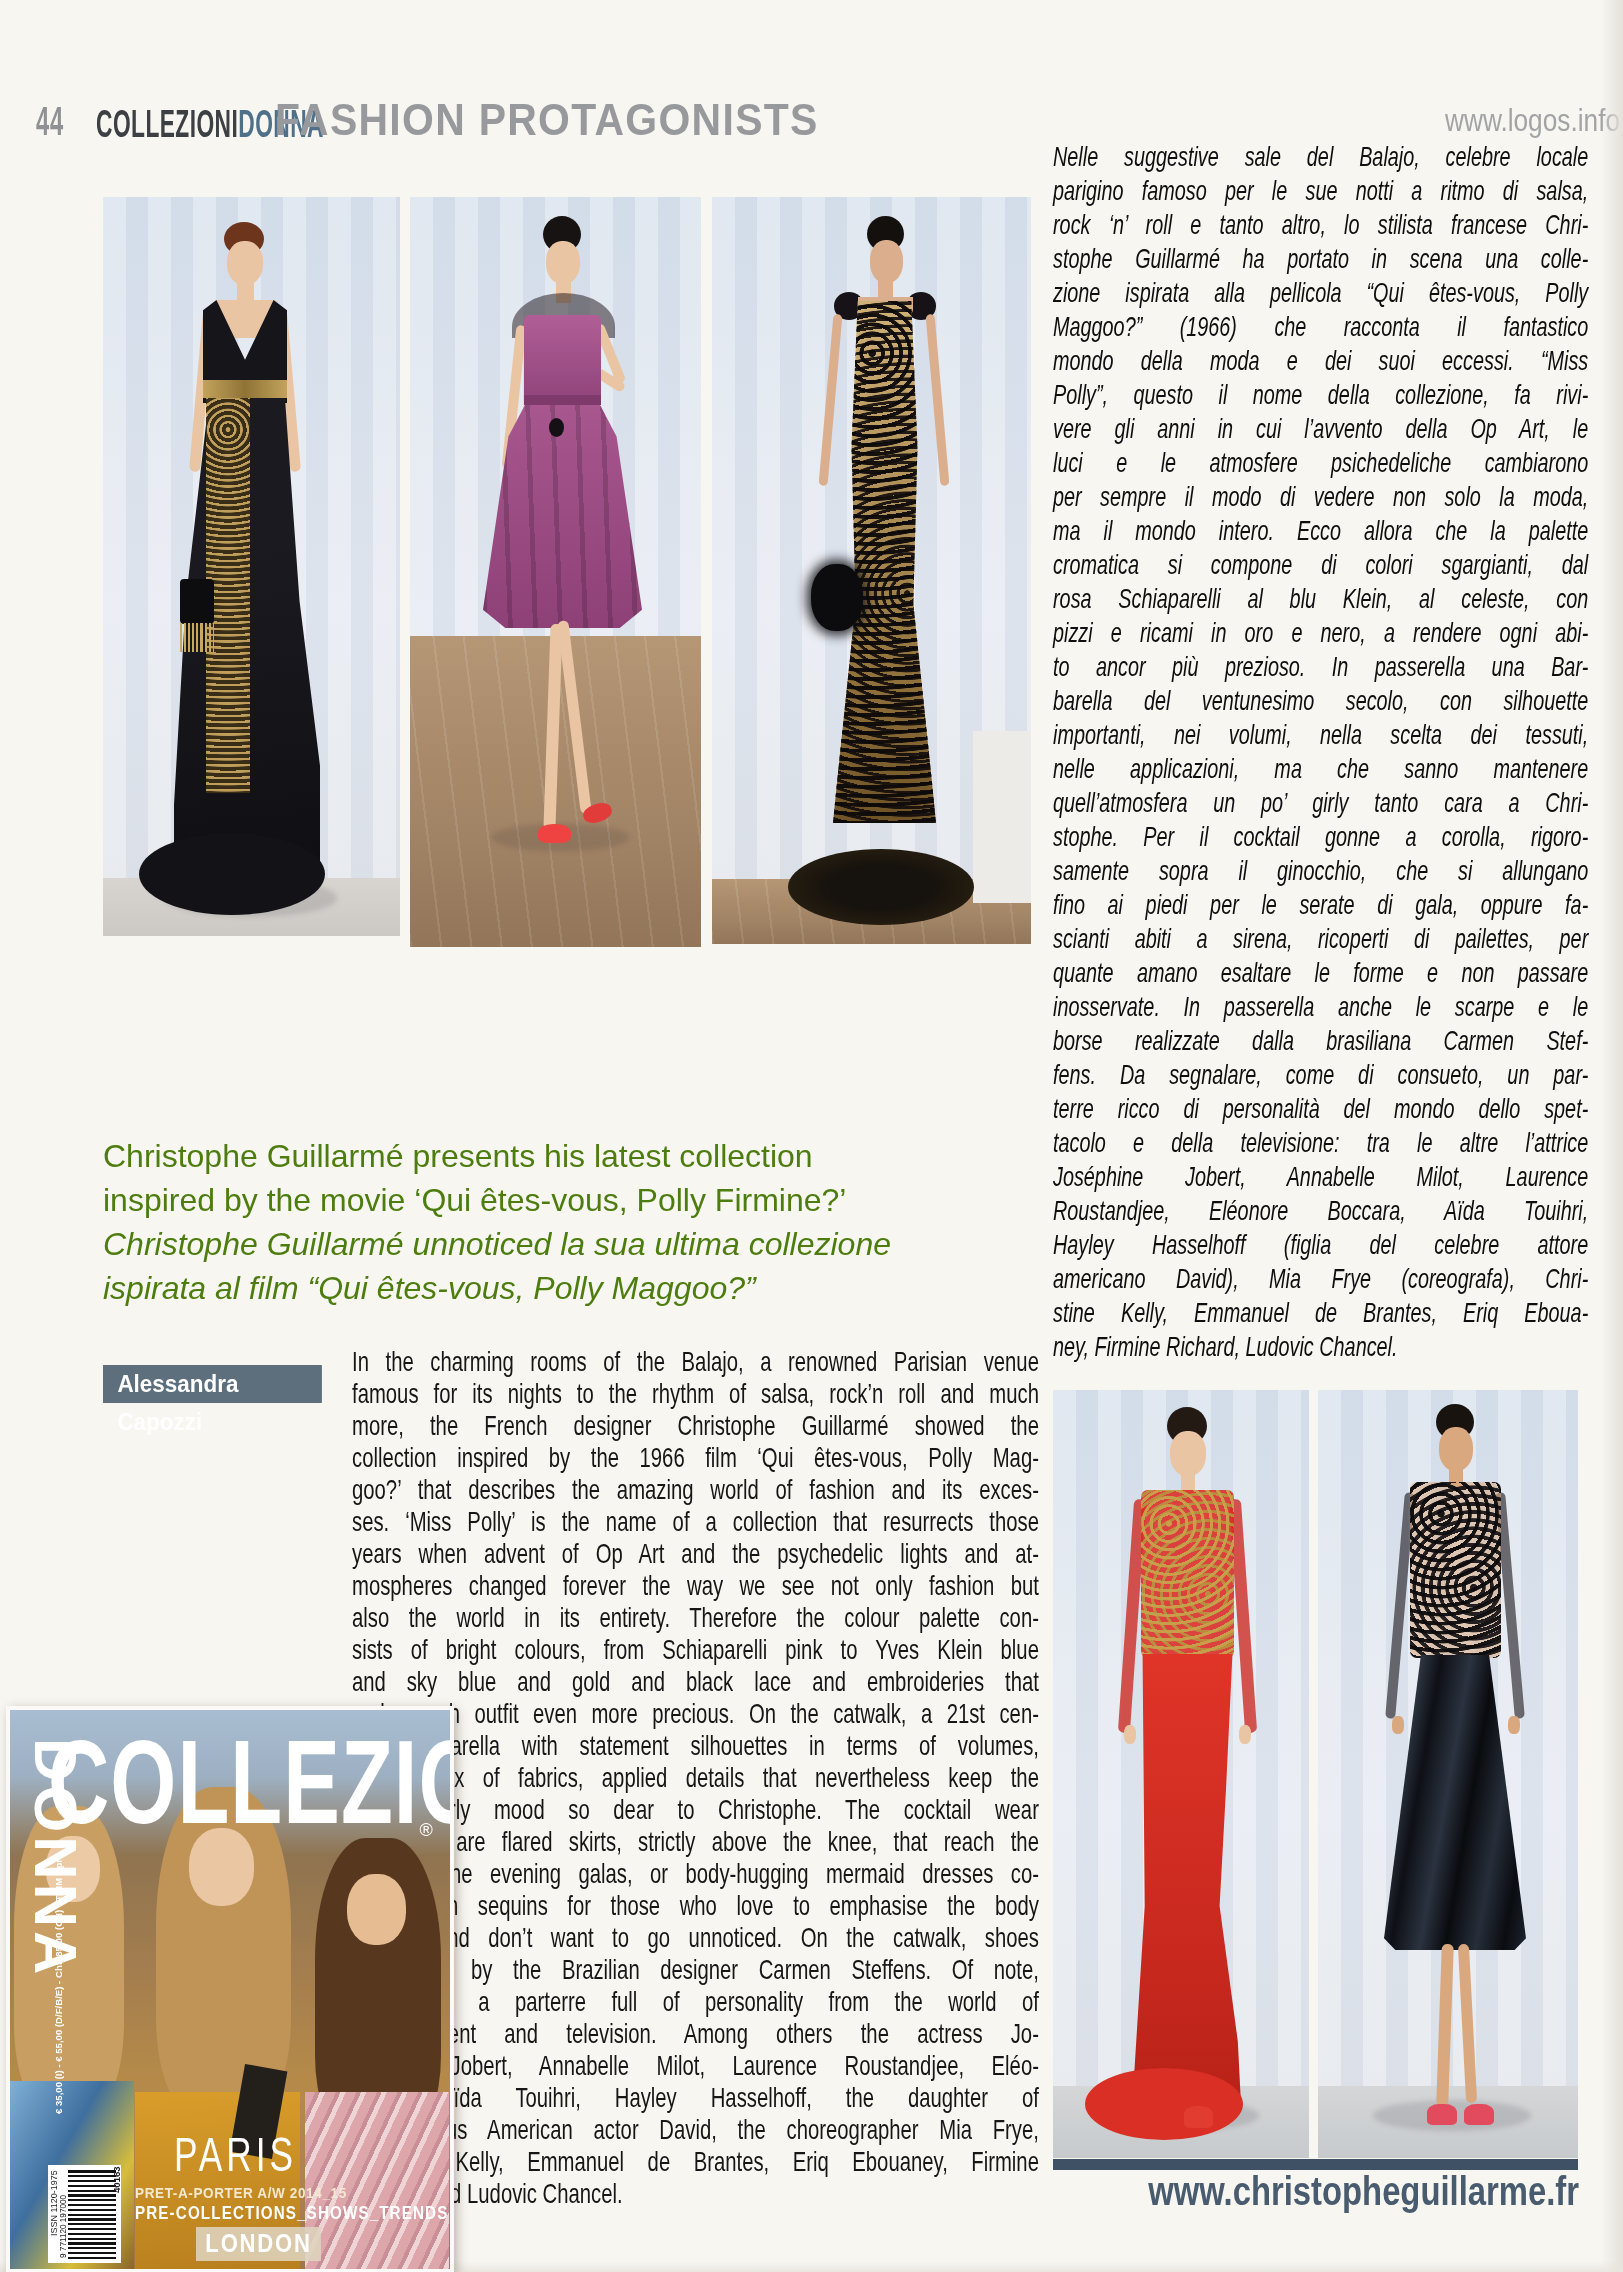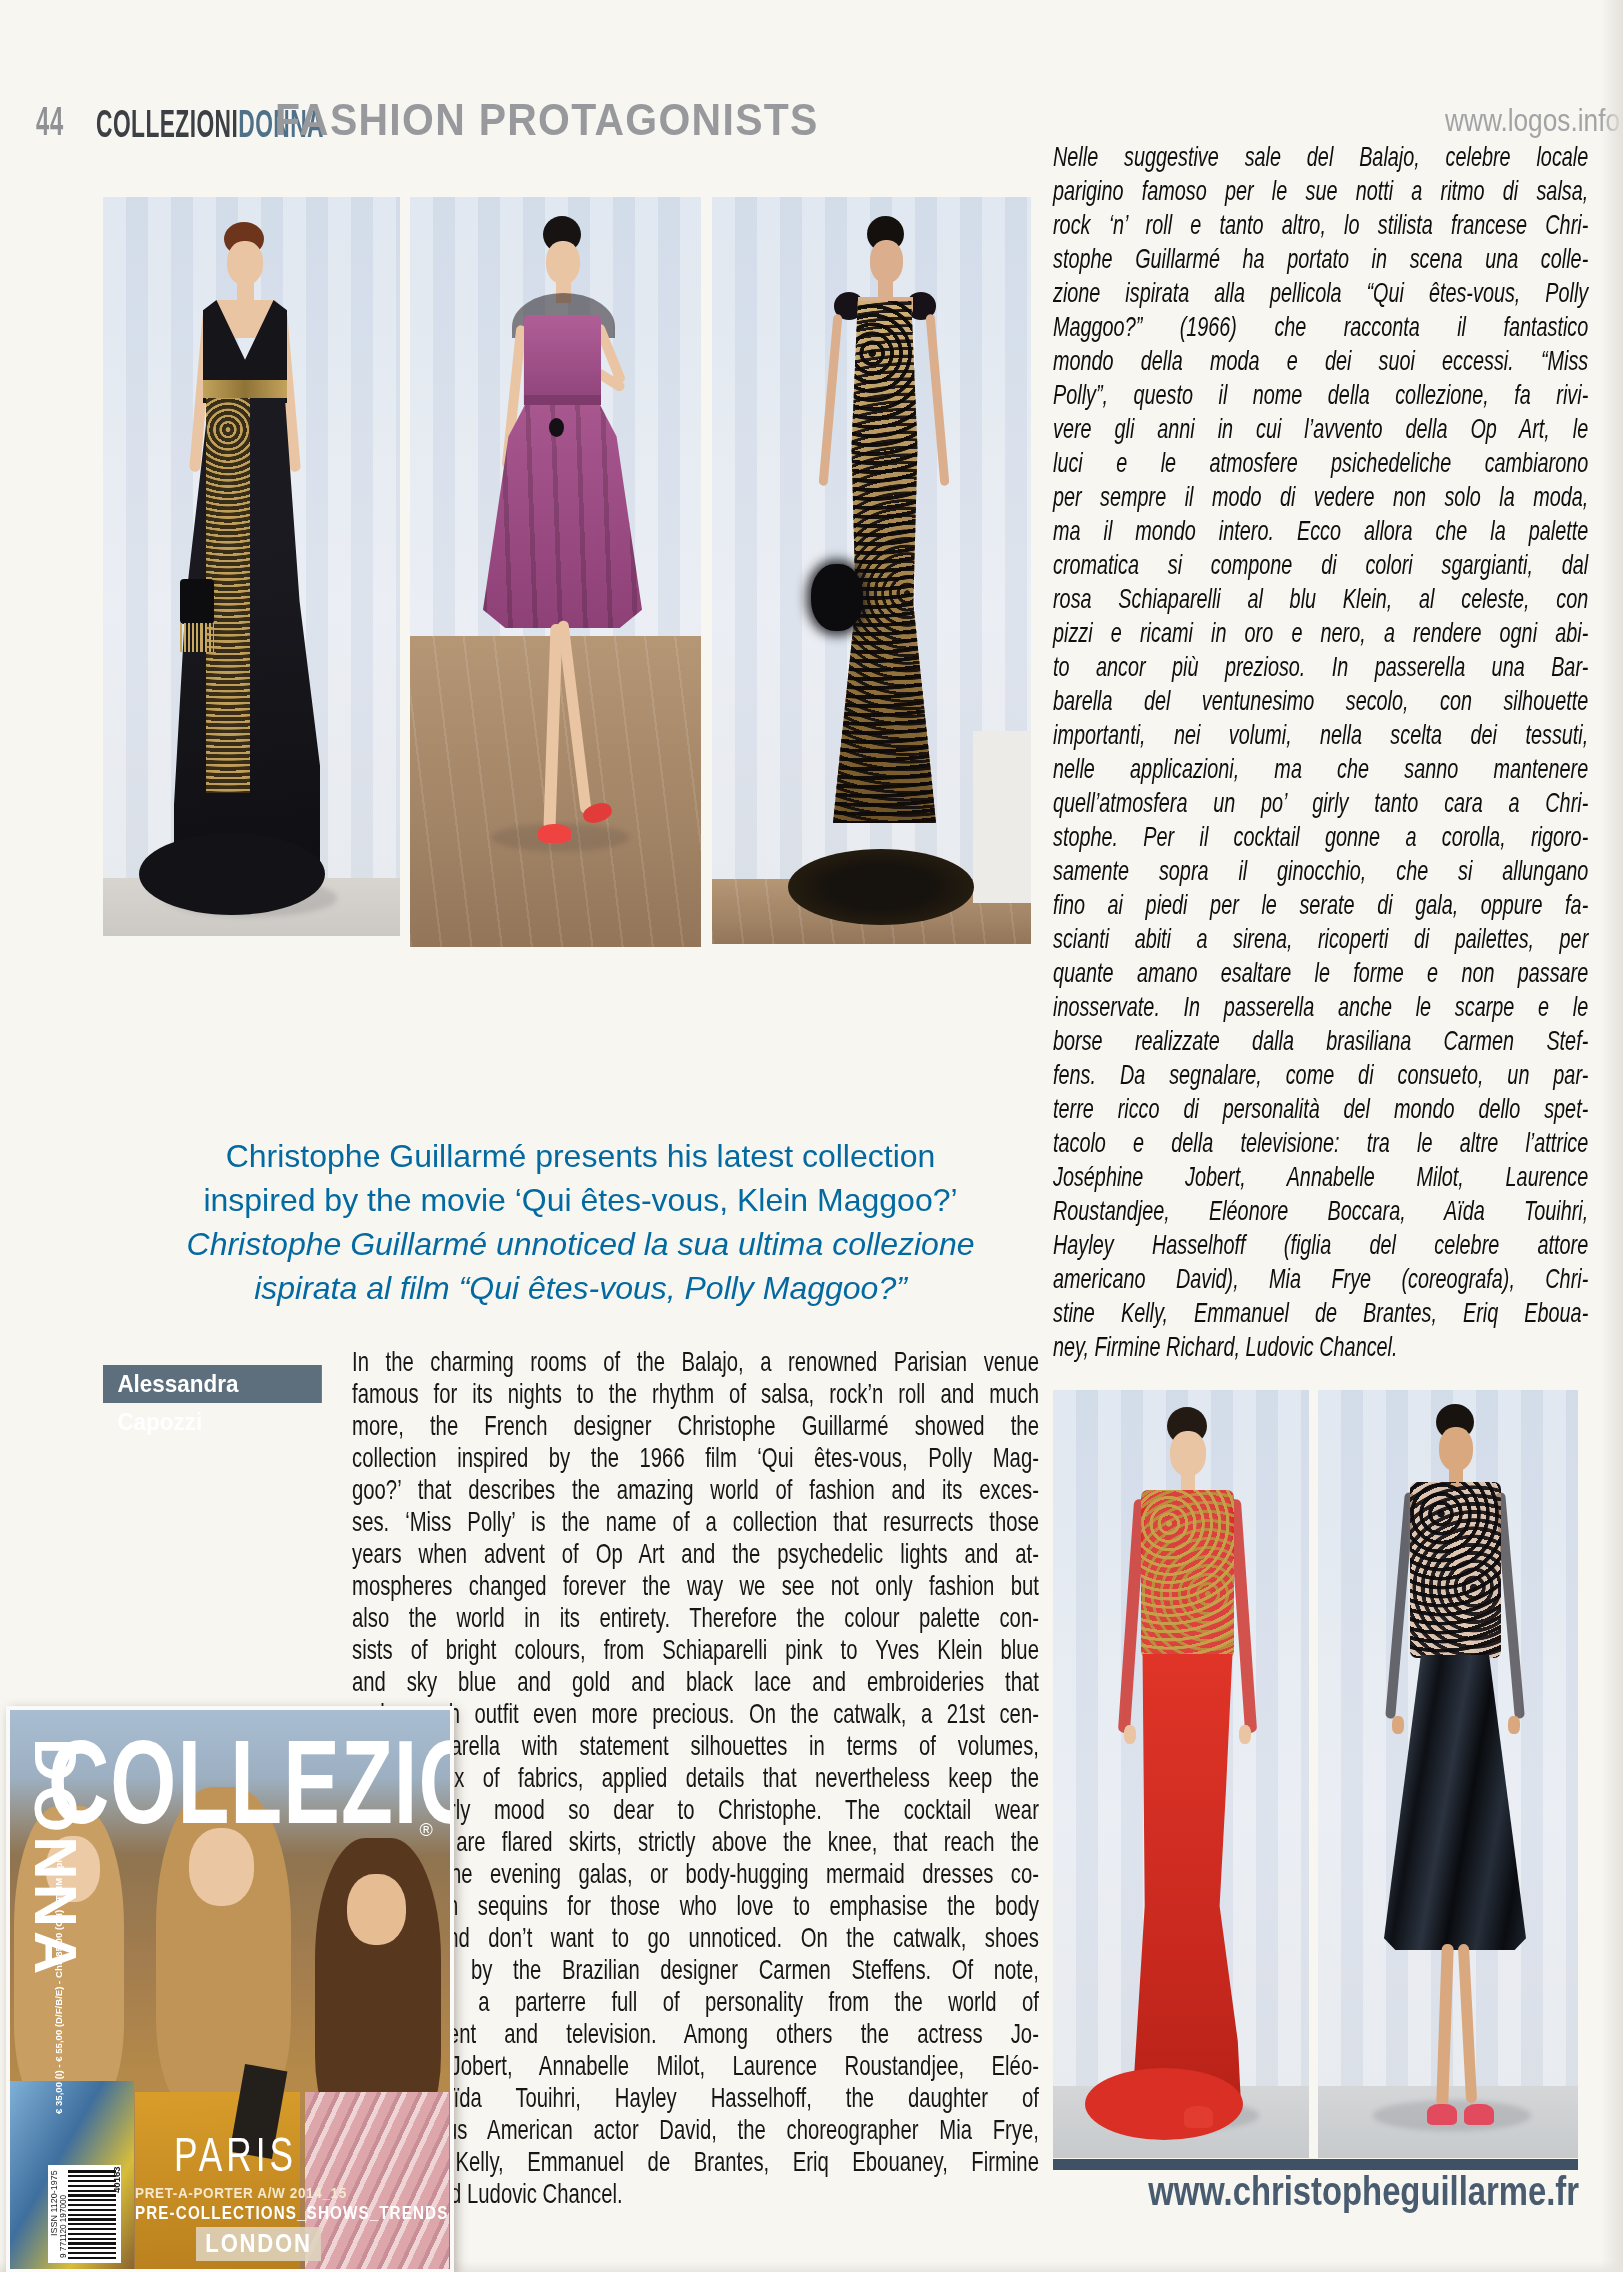--- a/index.html
+++ b/index.html
@@ -25,21 +25,21 @@
   .skin{background:#eac5a4;}
   .skin2{background:#d9a87e;}
   .bun{border-radius:50%;}
   .face{border-radius:46%;}
   .shadow{border-radius:50%;background:rgba(40,40,50,.14);filter:blur(2.7px);}
 
   
   .title{left:371px;top:950px;width:728px;white-space:nowrap;color:#1b1b1b;}
   .t-miss{font-size:157px;font-weight:200;letter-spacing:9.6px;transform:scaleX(.95);transform-origin:0 70%;display:inline-block;}
   .t-polly{font-size:157px;font-weight:700;letter-spacing:0;transform:scaleX(.60);transform-origin:0 70%;display:inline-block;margin-left:-6.9px;}
-  .subtitle{left:103px;top:1134px;width:955px;text-align:center;color:#0369a1;font-size:32px;line-height:44px;}
+  .subtitle{left:103px;top:1134px;width:955px;color:#4d7c0f;font-size:32px;line-height:44px;}
   .subtitle .it{font-style:italic;}
 
   
   .byline{left:103px;top:1365px;width:228px;height:38px;background:#5d6f7c;color:#fff;
           font-size:23.4px;font-weight:700;line-height:38px;padding-left:15px;box-sizing:border-box;
           transform:scaleX(.96);transform-origin:0 0;}
 
   
   .bodycol{left:352px;top:1346px;width:948px;transform:scaleX(.7246);transform-origin:0 0;
            font-size:28px;line-height:32px;color:#161616;}
@@ -137,21 +137,21 @@
     <div class="abs" style="left:114px;top:117px;width:9px;height:172px;background:#dbaf8d;transform:rotate(5deg);border-radius:5.5px;"></div>
     <div class="abs" style="left:221px;top:117px;width:9px;height:172px;background:#dbaf8d;transform:rotate(-5deg);border-radius:5.5px;"></div>
     <div class="abs" style="left:121px;top:104px;width:103px;height:522px;background:repeating-radial-gradient(circle at 38% 10%,rgba(12,9,9,.95) 0 3.4px,rgba(0,0,0,0) 4.1px 9px),repeating-radial-gradient(circle at 72% 56%,rgba(16,11,11,.9) 0 2.7px,rgba(0,0,0,0) 3.4px 7.6px),linear-gradient(180deg,#cfb077,#96763f 68%,#6f5326);clip-path:polygon(24% 0,76% 0,82% 28%,78% 58%,96% 92%,100% 100%,0 100%,4% 92%,22% 58%,18% 28%);"></div>
     <div class="abs" style="left:99px;top:367px;width:52px;height:67px;background:#0c0c0f;border-radius:46%;box-shadow:0 0 11px 4.8px rgba(12,12,16,.8);"></div>
     <div class="abs" style="left:76px;bottom:19px;width:186px;height:76px;border-radius:50%;background:radial-gradient(ellipse at center,#16120d 40%,#241c10 70%,rgba(20,16,10,.9));"></div>
   </div>
 
 
   <div class="abs subtitle">
     <div>Christophe Guillarmé presents his latest collection</div>
-    <div>inspired by the movie ‘Qui êtes-vous, Klein Maggoo?’</div>
+    <div>inspired by the movie ‘Qui êtes-vous, Polly Firmine?’</div>
     <div class="it">Christophe Guillarmé unnoticed la sua ultima collezione</div>
     <div class="it">ispirata al film “Qui êtes-vous, Polly Maggoo?”</div>
   </div>
 
   <div class="abs byline">Alessandra Capozzi</div>
 
   <div class="abs bodycol">
       <div class="jl">In the charming rooms of the Balajo, a renowned Parisian venue</div>
       <div class="jl">famous for its nights to the rhythm of salsa, rock’n roll and much</div>
       <div class="jl">more, the French designer Christophe Guillarmé showed the</div>

